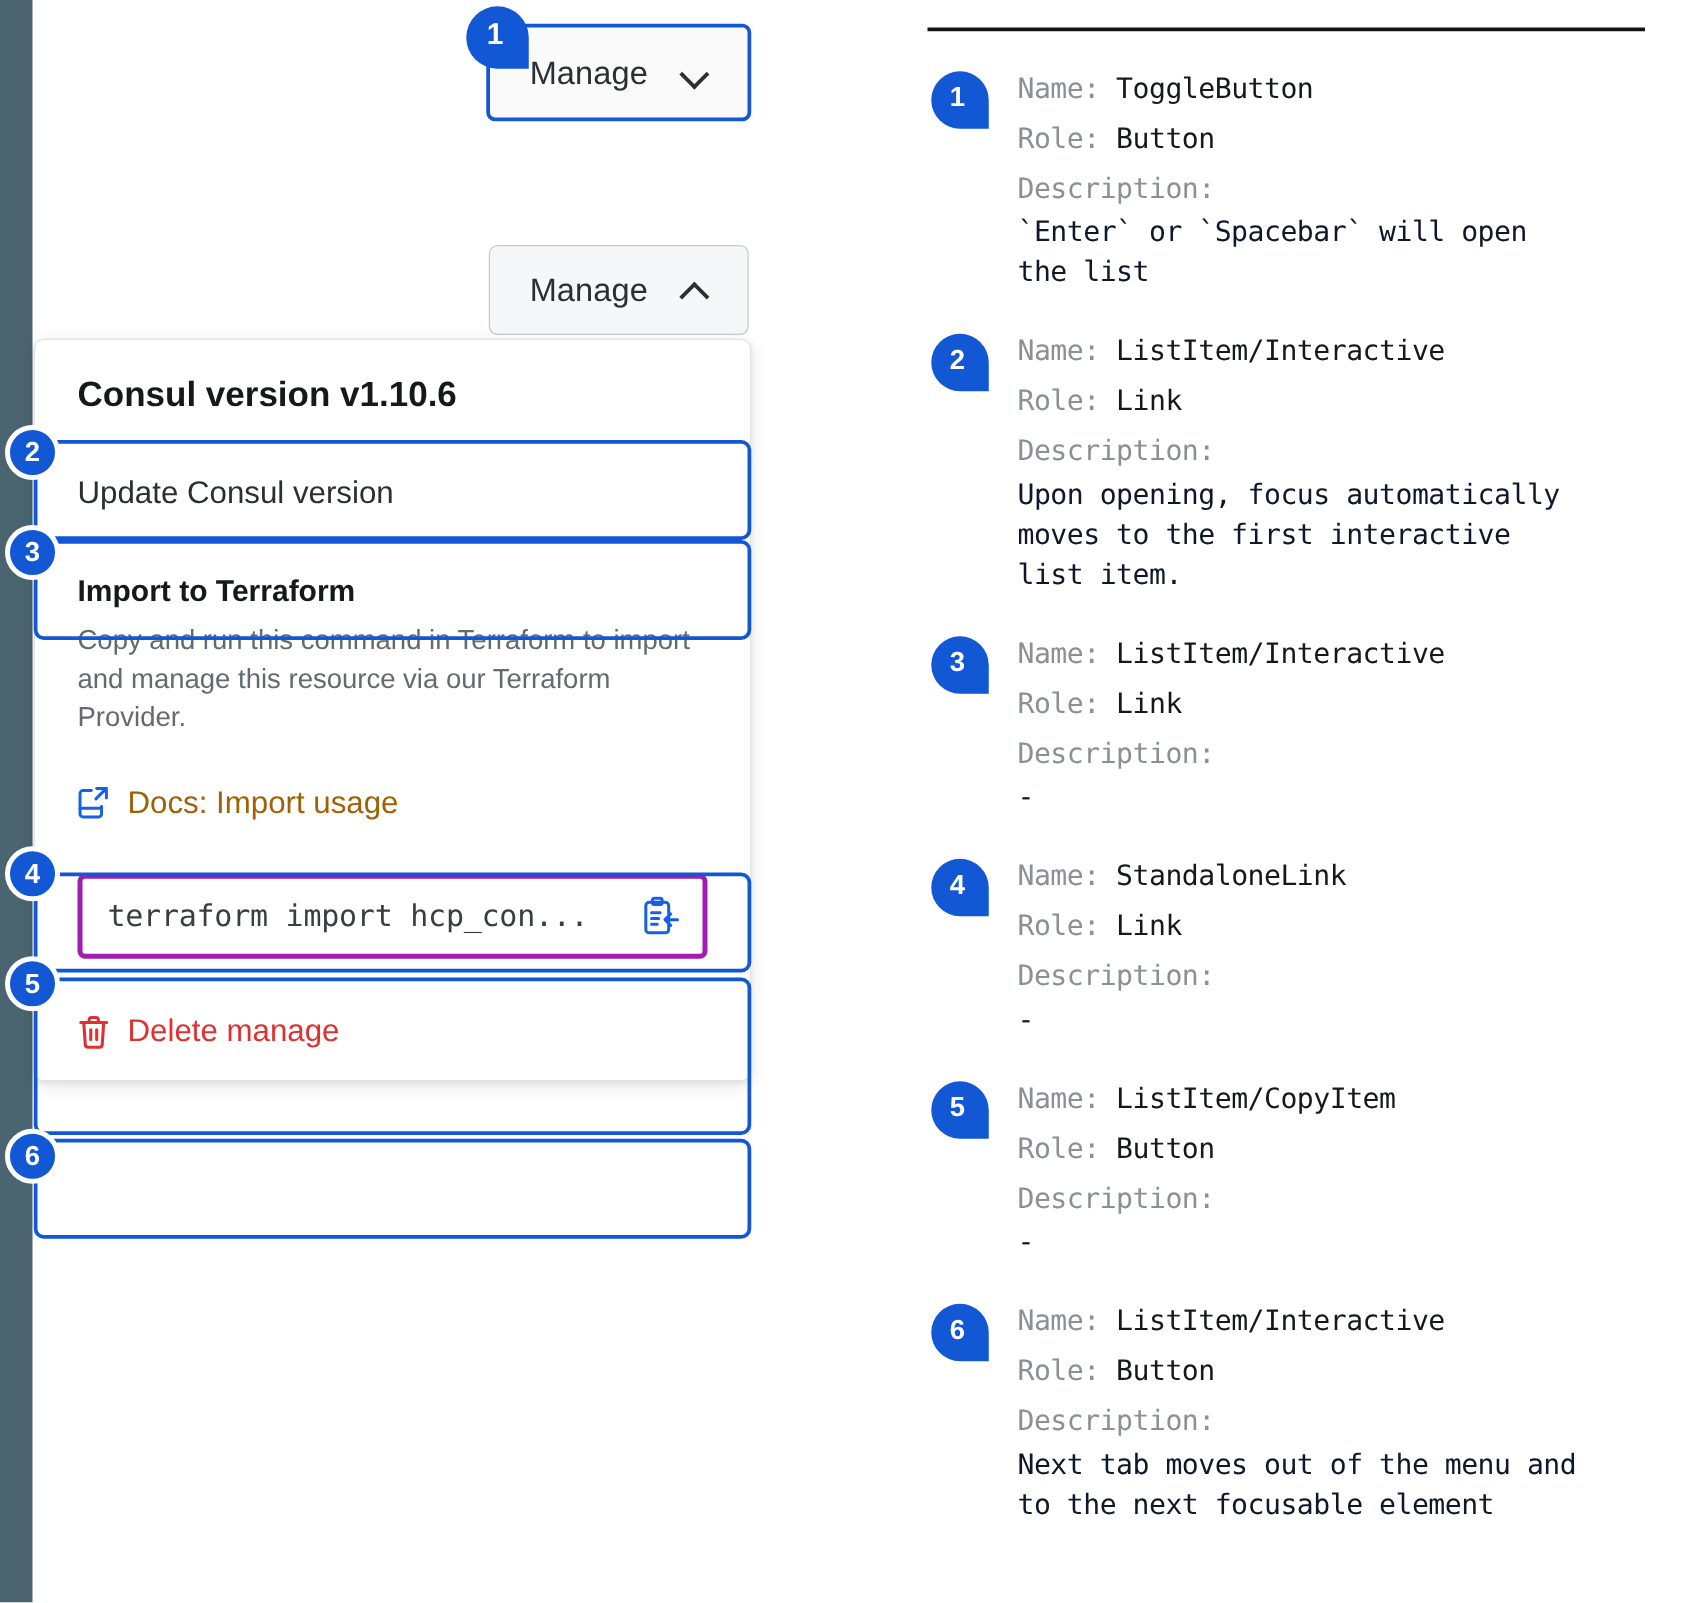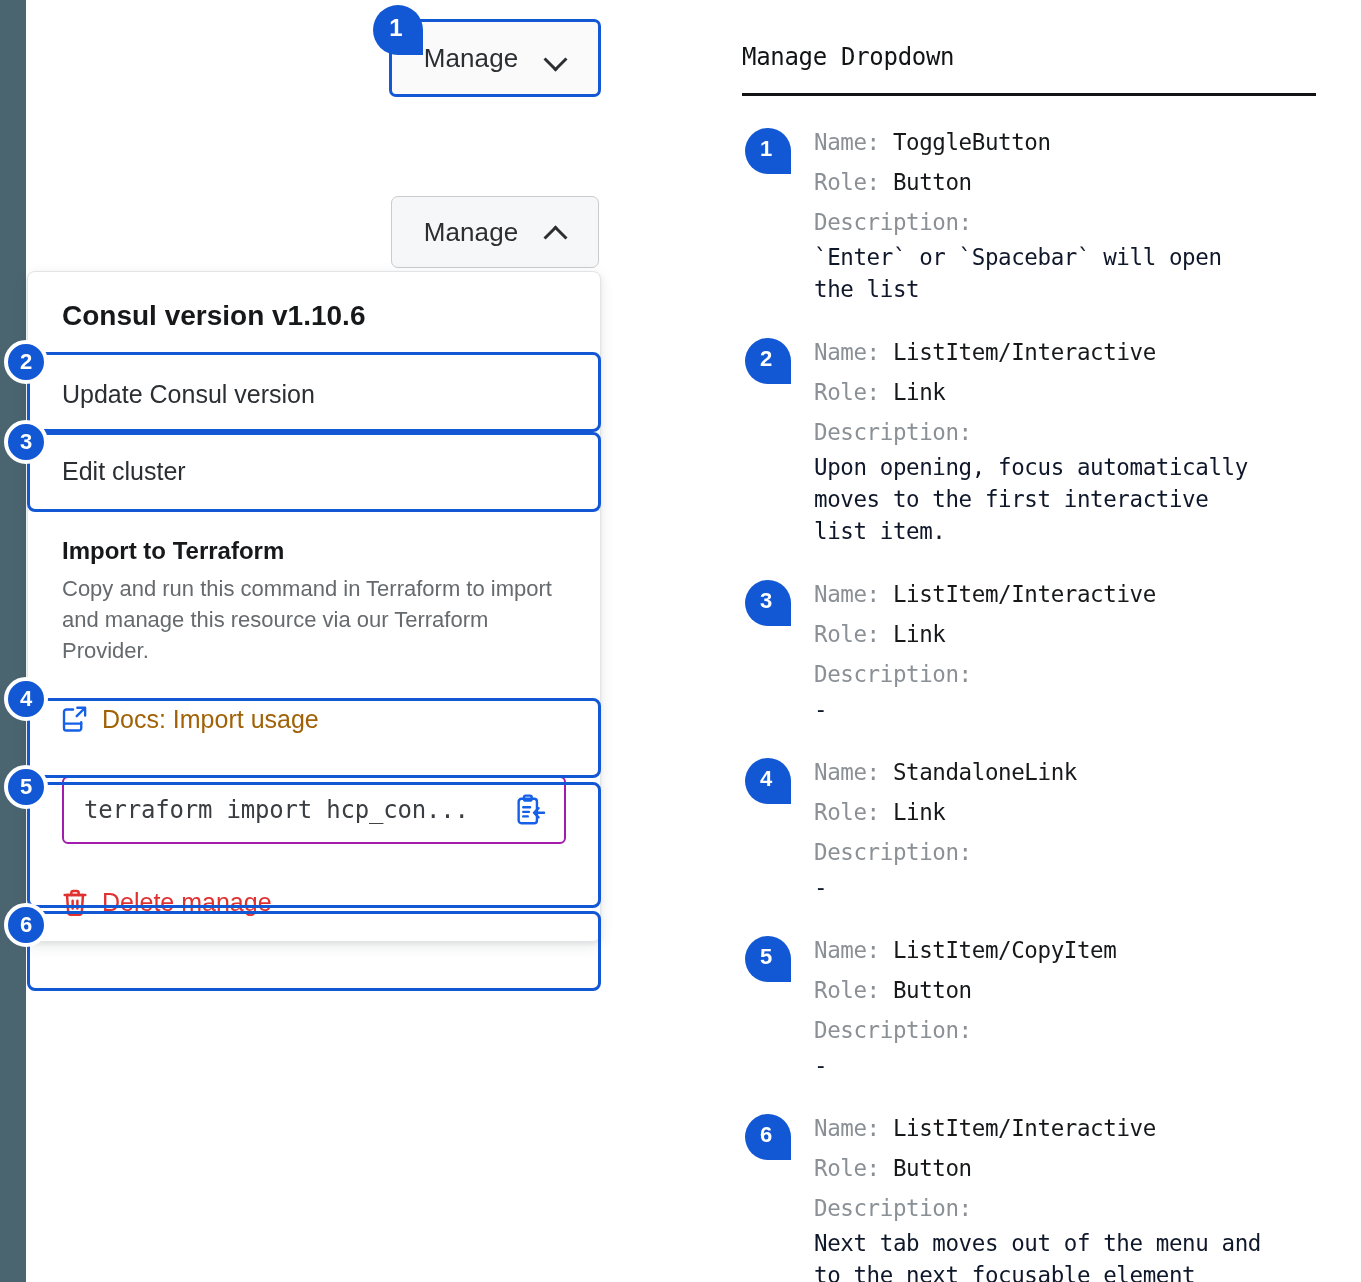--- a/index.html
+++ b/index.html
@@ -96,21 +96,21 @@
     border: 3px solid #1257d4;
     border-radius: 8px;
     pointer-events: none;
   }
 
   
   .copy-row { padding: 18px 34px 20px 34px; }
   .copy-box {
     box-sizing: border-box;
     display: flex; align-items: center; justify-content: space-between;
-    border: 2px solid #a21caf;
+    border: 4px solid #a21caf;
     border-radius: 6px;
     height: 68px;
     padding: 0 18px 0 20px;
     background: #fff;
   }
   .copy-text {
     font-family: "DejaVu Sans Mono", "Liberation Mono", monospace;
     font-size: 24px; color: #3a3e42; letter-spacing: -.2px;
     white-space: nowrap;
   }
@@ -197,23 +197,20 @@
     </div>
 
     <div class="dropdown">
 
       <div class="dd-heading">Consul version v1.10.6</div>
 
       <div class="dd-item">
         <span>Update Consul version</span>
       </div>
 
-      <div class="dd-item">
-        <span>Edit cluster</span>
-      </div>
 
       <div class="dd-divider"></div>
 
       <div class="dd-sub-heading">Import to Terraform</div>
       <div class="dd-desc">Copy and run this command in Terraform to import and manage this resource via our Terraform Provider.</div>
 
       <div class="dd-item link-blue">
         <span class="ico">
           <svg width="26" height="28" viewBox="0 0 24 26" fill="none">
             <path d="M4 3.2h6.2M4 3.2a2.2 2.2 0 0 0-2.2 2.2v15.2A2.2 2.2 0 0 0 4 22.8h11.6a2.2 2.2 0 0 0 2.2-2.2v-5.6" stroke="#1560e6" stroke-width="2.2" stroke-linecap="round" stroke-linejoin="round"></path>
@@ -268,21 +265,20 @@
     </div>
     <div class="badge-circle" style="left:-22px; top:765px;">
       <span>5</span>
     </div>
     <div class="badge-circle" style="left:-22px; top:903px;">
       <span>6</span>
     </div>
   </div>
 
   <div class="notes-pane">
-    <div class="notes-title">Manage Dropdown</div>
     <div class="notes-rule"></div>
     <div id="notes-list">
         <div class="note">
           <div class="note-badge">
             <span>1</span>
           </div>
           <div class="note-body">
             <div class="note-line"><span class="note-key">Name: </span><span>ToggleButton</span></div>
             <div class="note-line"><span class="note-key">Role: </span><span>Button</span></div>
             <div class="note-line note-key">Description:</div>

